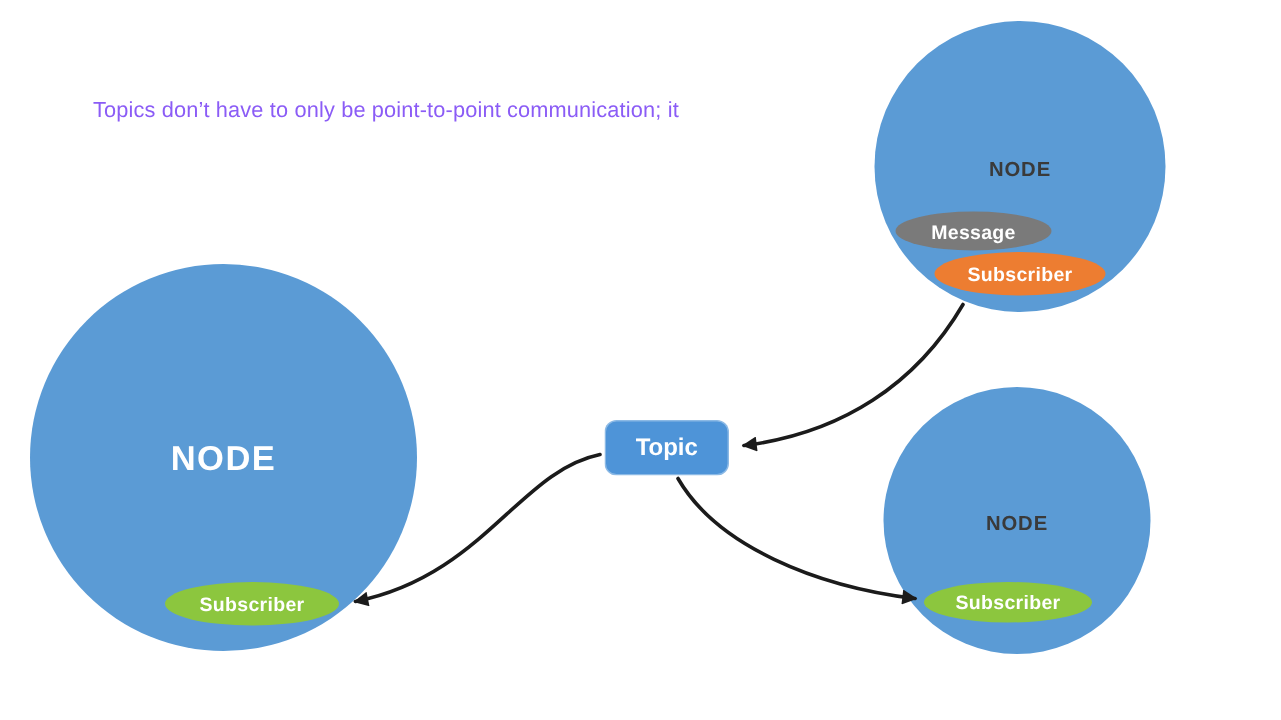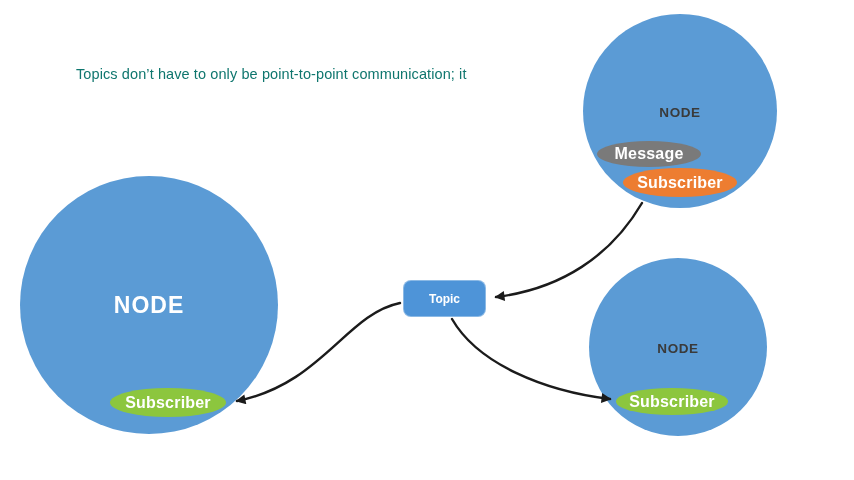--- a/index.html
+++ b/index.html
@@ -11,23 +11,23 @@
   }
   .canvas {
     position: relative;
     width: 854px; height: 480px;
     background: #ffffff;
   }
 
   
   .caption {
     position: absolute;
-    left: 76px; top: 61px;
+    left: 62px; top: 61px;
     font-size: 14.5px;
-    color: #0f766e;
+    color: #8b5cf6;
     line-height: 1.8;
     letter-spacing: 0.1px;
   }
 
   
   .circle {
     position: absolute;
     border-radius: 50%;
     background: var(--node-blue);
     display: flex;
@@ -55,21 +55,21 @@
 
   
   .badge {
     position: absolute;
     border-radius: 50%;
     display: flex;
     align-items: center;
     justify-content: center;
     color: #ffffff;
     font-weight: bold;
-    font-size: 16px;
+    font-size: 13px;
     letter-spacing: 0.2px;
   }
   .badge.message    { left: 597px; top: 141px; width: 104px; height: 26px; background: var(--message-gray); }
   .badge.publisher  { left: 623px; top: 168px; width: 114px; height: 29px; background: var(--publisher-orange); }
   .badge.subscriber { background: var(--subscriber-green); }
   .badge.subscriber-left   { left: 110px; top: 388px; width: 116px; height: 29px; }
   .badge.subscriber-bottom { left: 616px; top: 388px; width: 112px; height: 27px; }
 
   
   .topic-box {
@@ -77,21 +77,21 @@
     left: 403px; top: 280px;
     width: 83px; height: 37px;
     background: var(--topic-blue);
     border: 1px solid rgba(255,255,255,0.35);
     border-radius: 8px;
     display: flex;
     align-items: center;
     justify-content: center;
     color: #ffffff;
     font-weight: bold;
-    font-size: 12px;
+    font-size: 16px;
   }
 
   
   svg.arrows {
     position: absolute;
     left: 0; top: 0;
     width: 854px; height: 480px;
     pointer-events: none;
   }
   svg.arrows path.edge {

